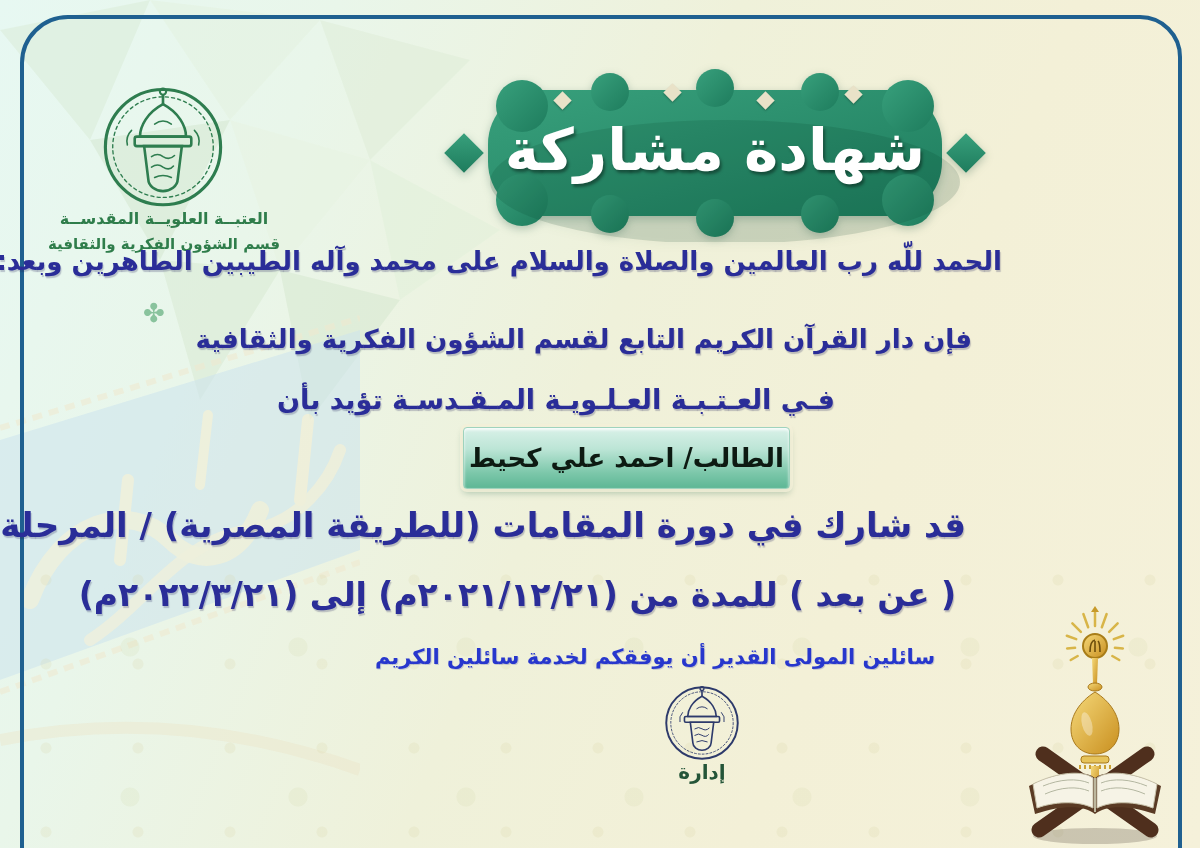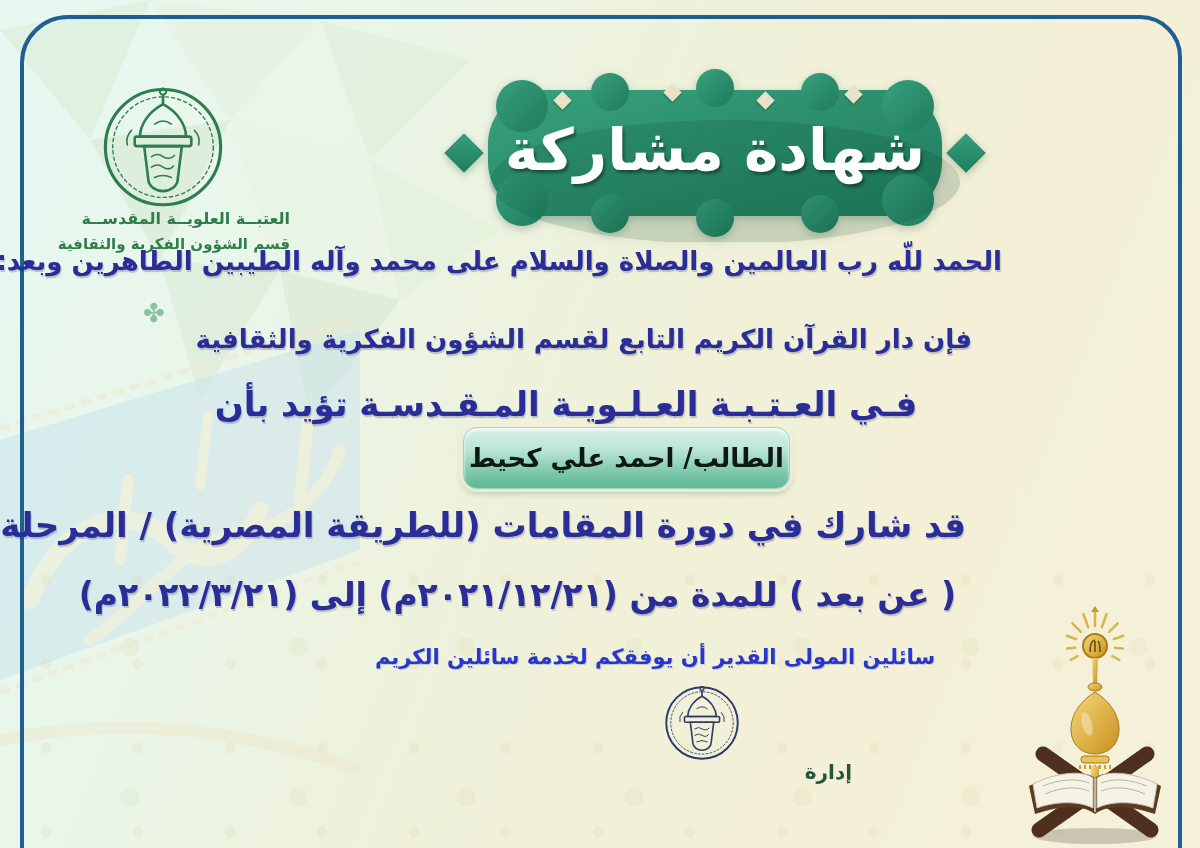--- a/index.html
+++ b/index.html
@@ -19,21 +19,21 @@
     background-size:92px 84px,168px 150px;
     background-position:0 0,46px 34px;
   }
   .frame{
     position:absolute;left:20px;right:18px;top:15px;bottom:-60px;
     border:4px solid #1f6090;border-radius:48px 42px 0 0;
     pointer-events:none;
   }
   
   .org-emblem{position:absolute;left:100px;top:78px;color:#2e7d4f;}
-  .org-lines{position:absolute;left:38px;top:206px;width:252px;color:#2f7d4b;font-weight:bold;}
+  .org-lines{position:absolute;left:38px;top:206px;width:252px;text-align:center;color:#2f7d4b;font-weight:bold;}
   .org-lines .l1{font-size:16px;line-height:26px;}
   .org-lines .l2{font-size:15px;line-height:25px;}
   .org-lines .l3{font-size:15px;line-height:25px;}
   .ornament{position:absolute;left:143px;top:298px;font-size:26px;color:#3c9a5e;opacity:.55;}
   
   .banner{position:absolute;left:440px;top:64px;width:550px;height:178px;}
   .banner svg{position:absolute;inset:0;filter:drop-shadow(0 3px 4px rgba(0,60,40,.25));}
   .banner-title{
     position:absolute;inset:0;display:flex;align-items:center;justify-content:center;
     color:#ffffff;font-size:58px;font-weight:bold;padding-bottom:6px;
@@ -43,35 +43,35 @@
   .diamond{
     position:absolute;width:13px;height:13px;background:#e9e2c8;transform:rotate(45deg);
     box-shadow:1px 1px 2px rgba(0,0,0,.25);
   }
   .d1{left:21%;top:30px;} .d2{left:41%;top:22px;} .d3{left:58%;top:30px;} .d4{left:74%;top:24px;}
   
   .tline{position:absolute;text-align:center;white-space:nowrap;color:#2a2d98;font-weight:bold;
          text-shadow:1px 2px 1px rgba(35,35,90,.25);}
   .l-praise{top:246px;left:262px;width:740px;font-size:26px;}
   .l-intro{top:324px;left:232px;width:740px;font-size:26px;}
-  .l-confirm{top:384px;left:196px;width:740px;font-size:34px;}
+  .l-confirm{top:384px;left:186px;width:740px;font-size:27px;}
   .l-part{top:505px;left:226px;width:740px;font-size:34px;}
   .l-dur{top:575px;left:216px;width:740px;font-size:33px;}
   .l-dua{top:645px;left:285px;width:740px;font-size:21px;color:#2737cd;text-shadow:1px 1px 0 rgba(30,40,160,.2);}
   .name-pill{
-    position:absolute;left:463px;top:427px;width:325px;height:60px;border-radius:14px;
+    position:absolute;left:463px;top:427px;width:325px;height:60px;border-radius:4px;
     background:linear-gradient(#d9f1e8 0%,#bce5d6 35%,#7cc7aa 75%,#5eb795 100%);
     border:1px solid #9fd3bd;
     box-shadow:0 0 0 3px rgba(244,240,216,.8),0 4px 7px rgba(0,80,50,.28),inset 0 2px 3px rgba(255,255,255,.85);
     display:flex;align-items:center;justify-content:center;
     color:#0d1a12;font-size:26px;font-weight:bold;white-space:nowrap;
   }
   
   .footer-emblem{position:absolute;left:663px;top:680px;color:#2d3a6b;}
-  .footer-lines{position:absolute;left:552px;top:760px;width:300px;text-align:right;color:#245538;font-weight:bold;}
+  .footer-lines{position:absolute;left:552px;top:760px;width:300px;text-align:center;color:#245538;font-weight:bold;}
   .footer-lines .f1{font-size:20px;line-height:24px;}
   .footer-lines .f2{font-size:20px;line-height:26px;}
   .quran-art{position:absolute;left:1005px;top:606px;}
 </style>
 </head>
 <body>
 
 <div class="cert">
 
   <svg width="0" height="0" style="position:absolute">

